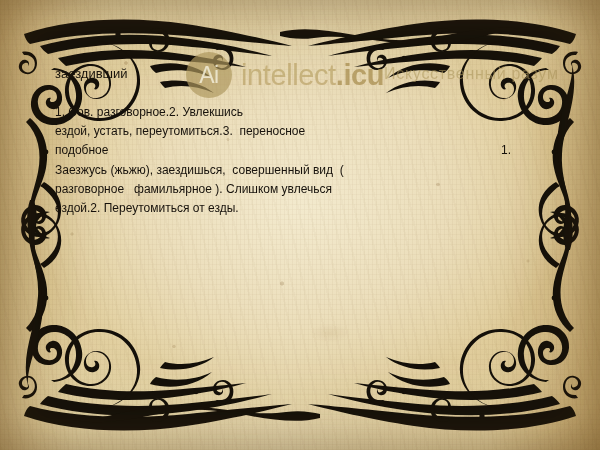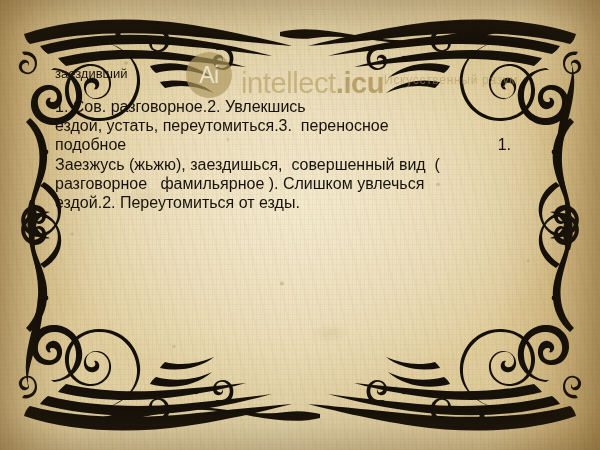--- a/index.html
+++ b/index.html
@@ -43,48 +43,48 @@
       radial-gradient(circle at 7% 90%,  rgba(120,84,32,.24) 0 1.3px, transparent 1.9px),
       radial-gradient(ellipse 5% 3% at 55% 74%, rgba(146,108,48,.16), transparent 70%),
       radial-gradient(ellipse 6% 4% at 24% 44%, rgba(146,108,48,.13), transparent 70%);
   }
   
   #frame{position:absolute;inset:0;pointer-events:none;}
   #frame svg{position:absolute;width:100%;height:100%;display:block;}
   
   #watermark{
     position:absolute;left:186px;top:52px;
-    display:flex;align-items:flex-end;gap:9px;
+    display:flex;align-items:center;gap:9px;
     pointer-events:none;user-select:none;
   }
   #wm-badge{
     position:relative;width:46px;height:46px;border-radius:50%;
     background:rgba(176,153,94,.68);
     display:flex;align-items:center;justify-content:center;
   }
   #wm-badge span{
     font-size:23px;line-height:1;font-weight:400;
     color:rgba(243,238,216,.88);
     letter-spacing:-.5px;
   }
   #wm-words{display:flex;flex-direction:row;line-height:1;}
   #wm-main{
     font-size:29px;letter-spacing:-.4px;
     color:rgba(182,158,96,.62);
     white-space:nowrap;
   }
   #wm-main b{font-weight:700;color:rgba(166,140,76,.70);}
   #wm-sub{
-    margin-top:5px;font-size:12px;letter-spacing:.7px;
+    margin-top:5px;font-size:16px;letter-spacing:.7px;
     color:rgba(176,153,94,.58);white-space:nowrap;
   }
   
   #content{position:absolute;left:55px;top:64px;width:500px;color:#17120c;}
   #headword{font-size:13px;line-height:19px;white-space:nowrap;}
-  #definition{margin-top:14px;font-size:16px;line-height:19.2px;}
+  #definition{margin-top:20px;font-size:12px;line-height:19.2px;}
   #definition .ln{white-space:pre;}
   #definition .ln.spread{display:flex;justify-content:space-between;width:456px;}
   #vignette{
     position:absolute;inset:0;pointer-events:none;
     box-shadow:inset 0 0 46px rgba(86,57,20,.42), inset 0 0 110px rgba(86,57,20,.22);
   }
 </style>
 </head>
 <body>
 

